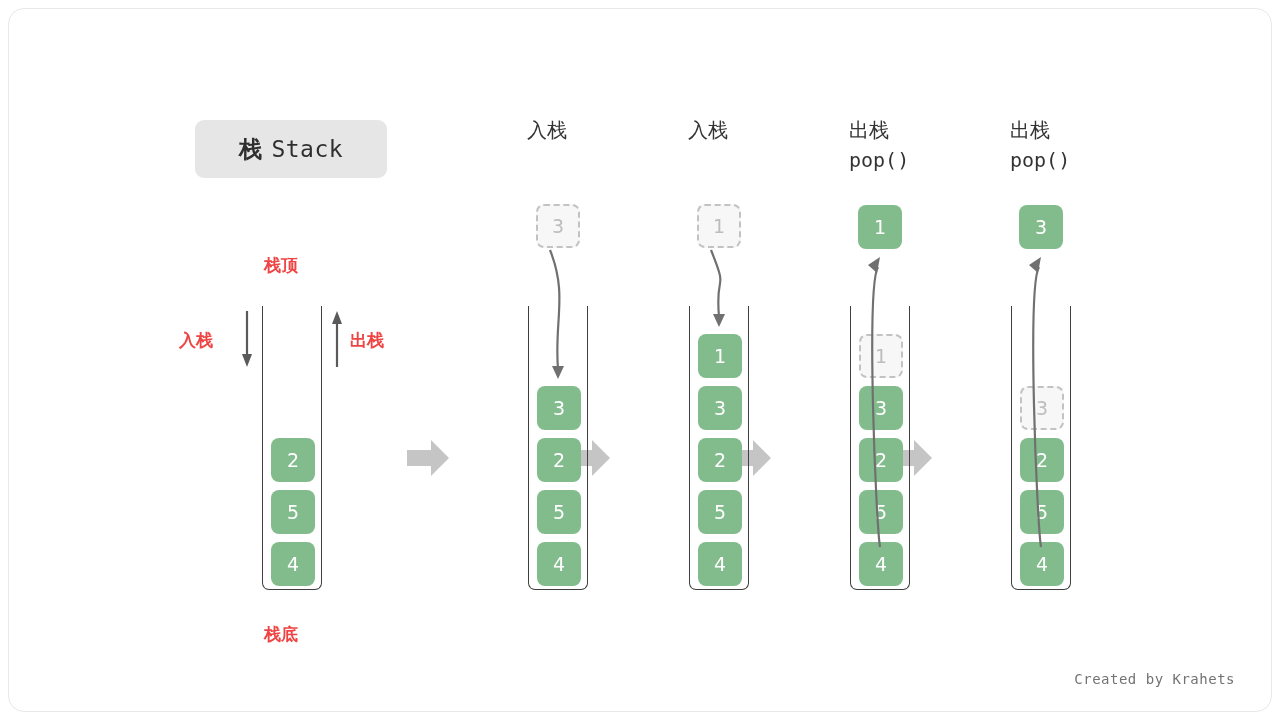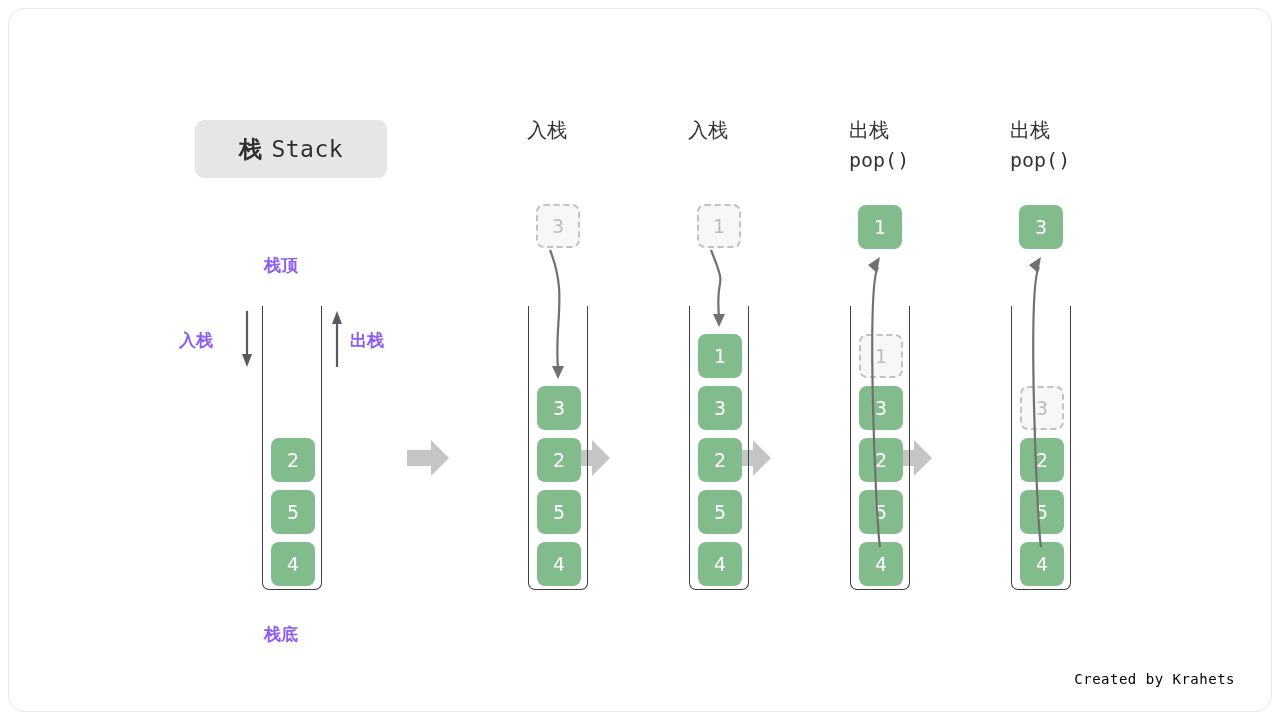--- a/index.html
+++ b/index.html
@@ -53,21 +53,21 @@
     margin-left: 9px;
     letter-spacing: 0.5px;
   }
 
   
   .cn-label {
     position: absolute;
     font-family: "DejaVu Sans", sans-serif;
     font-size: 17px;
     font-weight: bold;
-    color: #8b5cf6;
+    color: #ef4444;
     white-space: nowrap;
   }
 
   
   .col {
     position: absolute;
     top: 0;
     width: 160px;
     height: 704px;
   }
@@ -177,21 +177,21 @@
     position: absolute;
     overflow: visible;
   }
 
   .footer {
     position: absolute;
     right: 36px;
     bottom: 24px;
     font-family: "DejaVu Sans Mono", monospace;
     font-size: 14px;
-    color: #000000;
+    color: #737373;
     letter-spacing: 0.5px;
     white-space: nowrap;
   }
 </style>
 </head>
 <body>
 
 <div class="page-card">
 
   <div class="title-chip">

